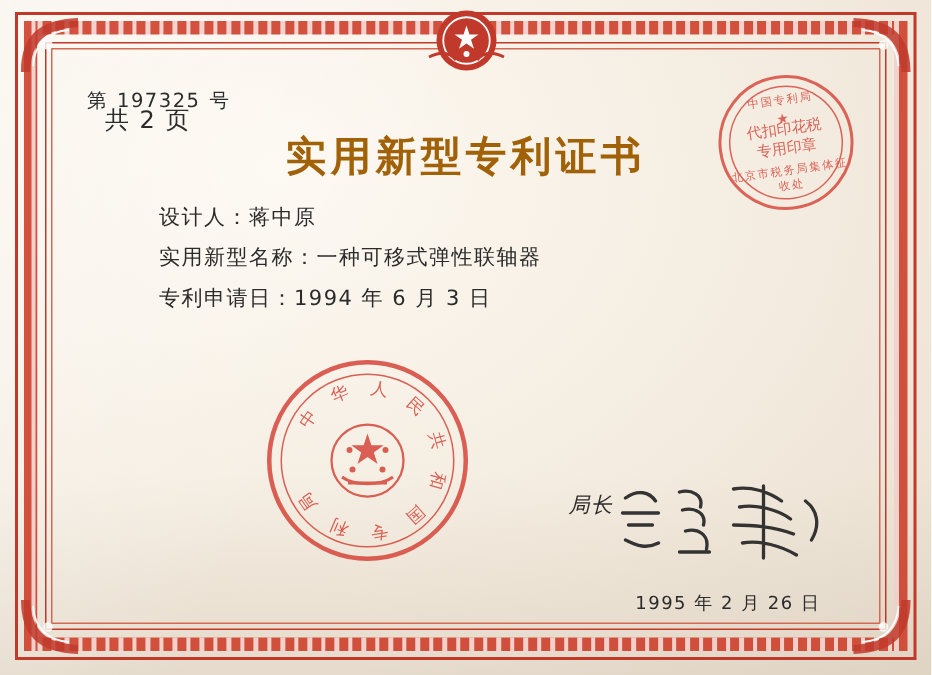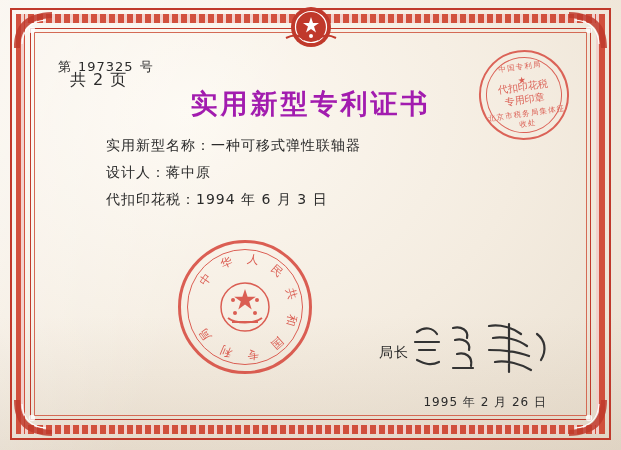--- a/index.html
+++ b/index.html
@@ -133,21 +133,21 @@
 
   .title {
     position: absolute;
     left: 0; right: 0;
     top: 42px;
     text-align: center;
     font-family: "DejaVu Serif", serif;
     font-weight: bold;
     font-size: 27px;
     letter-spacing: 3px;
-    color: #a21caf;
+    color: #a16207;
   }
 
   .fields {
     position: absolute;
     left: 62px;
     top: 88px;
     right: 10px;
     font-size: 14px;
     line-height: 27px;
     letter-spacing: 1px;
@@ -252,23 +252,24 @@
     top: 50%;
     font-size: 11.5px;
     font-family: "DejaVu Serif", serif;
     transform-origin: 0 0;
   }
 
   
   .sig-label {
     position: absolute;
     right: 168px;
-    top: 300px;
+    top: 284px;
     font-size: 14px;
     letter-spacing: 1px;
+    font-style: italic;
   }
   .signature {
     position: absolute;
     right: 28px;
     top: 272px;
     width: 140px;
     height: 64px;
     color: #3a3a3a;
   }
   .signature svg { width: 100%; height: 100%; }
@@ -342,27 +343,27 @@
     </div>
 
     <div class="num-line2">
       <span>共</span><span class="val">2</span><span>页</span>
     </div>
 
     <div class="title">实用新型专利证书</div>
 
     <div class="fields">
       <div class="field-row">
+        <span class="label">设计人：</span><span class="value">蒋中原</span>
+      </div>
+      <div class="field-row">
         <span class="label">实用新型名称：</span><span class="value">一种可移式弹性联轴器</span>
       </div>
       <div class="field-row">
-        <span class="label">设计人：</span><span class="value">蒋中原</span>
-      </div>
-      <div class="field-row">
-        <span class="label">代扣印花税：</span><span class="value">1994 年 6 月 3 日</span>
+        <span class="label">专利申请日：</span><span class="value">1994 年 6 月 3 日</span>
       </div>
     </div>
 
     <div class="body-text">
     </div>
 
     <div class="sig-label">局长</div>
 
     <div class="signature">
       <svg viewBox="0 0 140 64">

